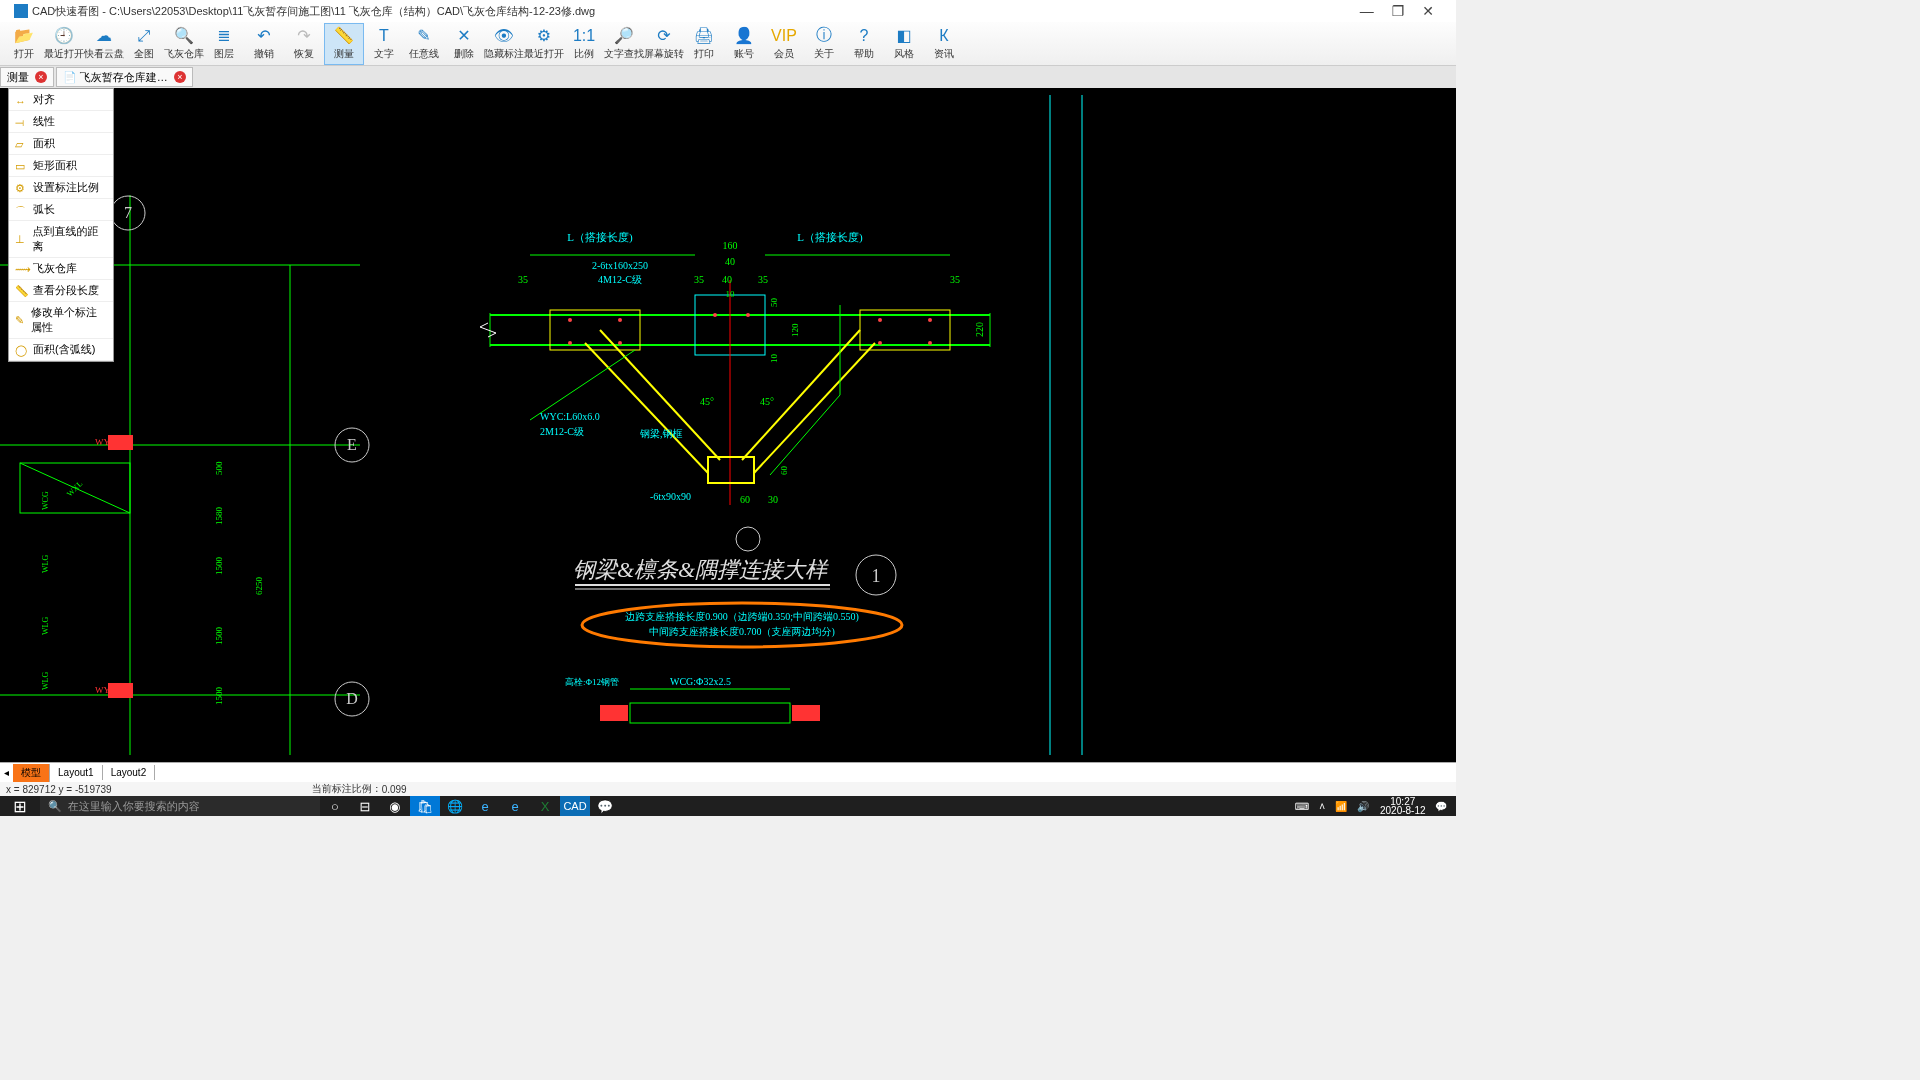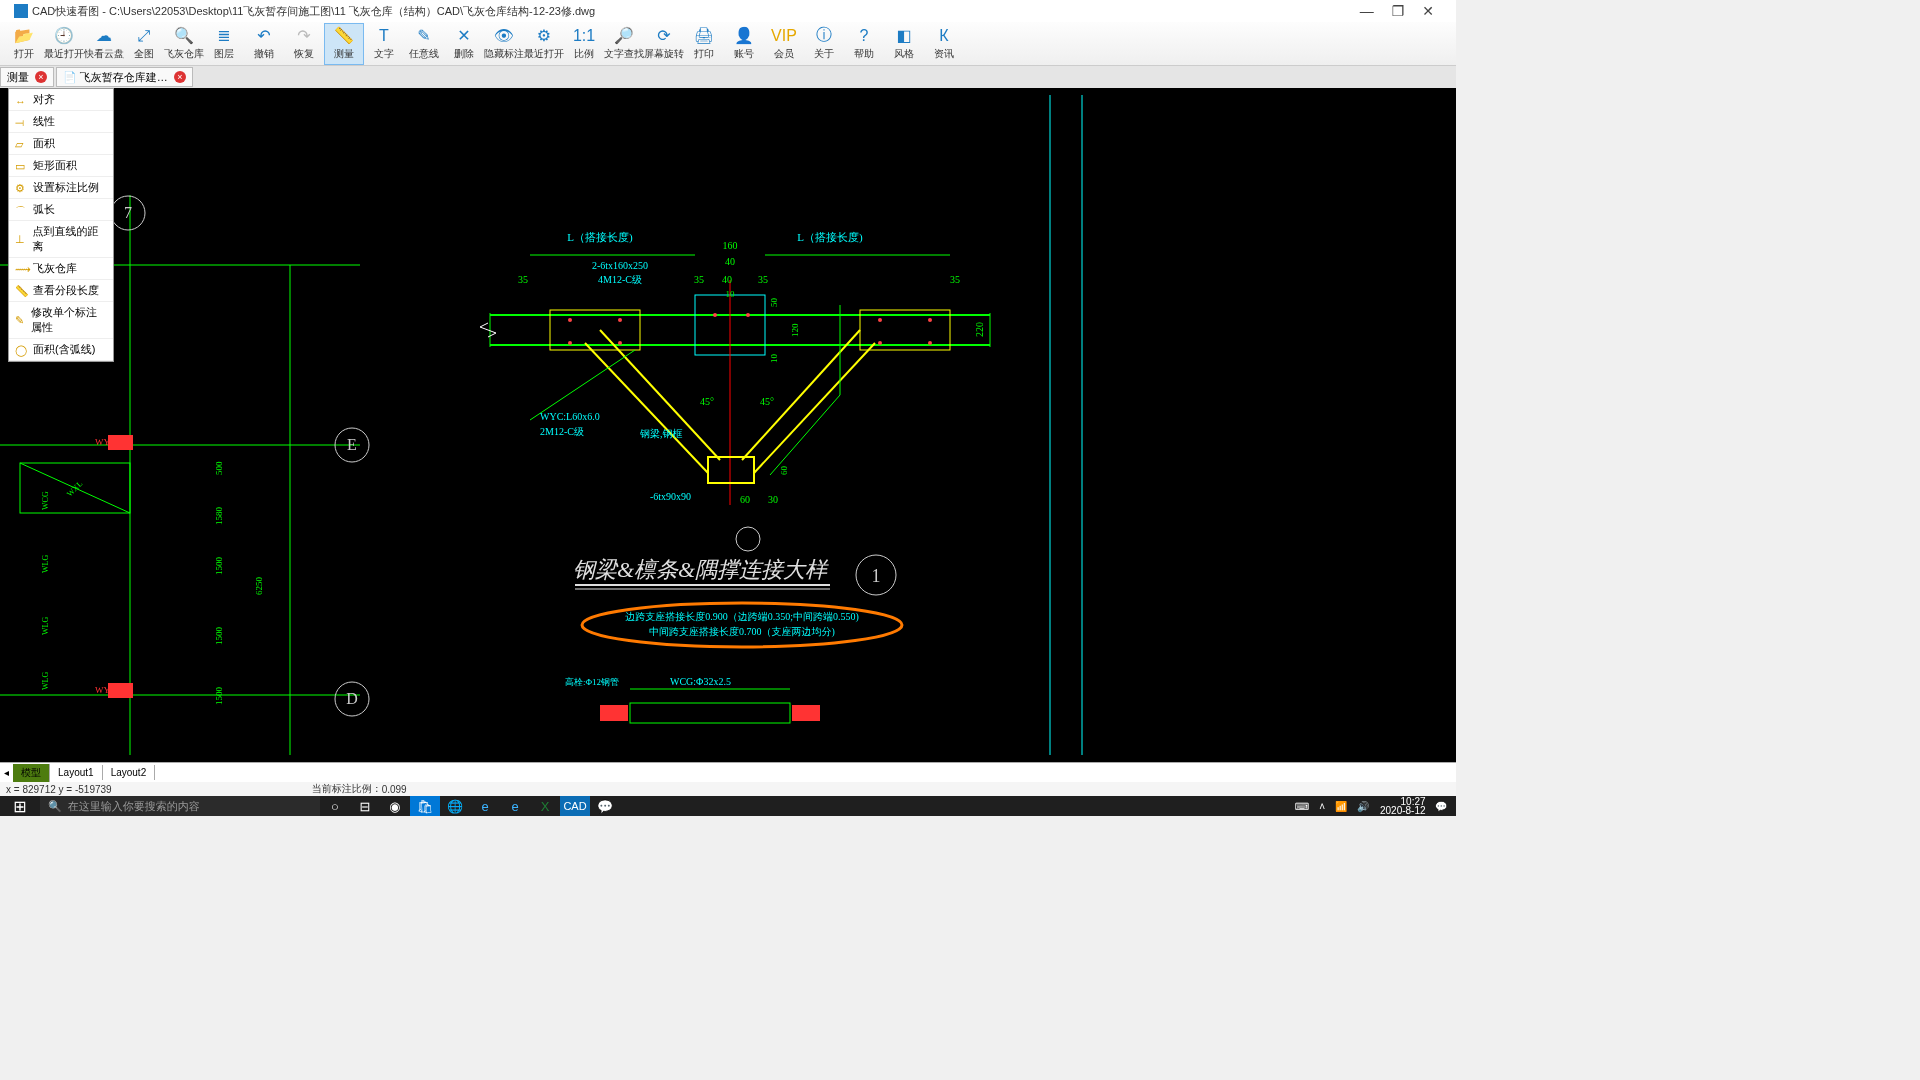--- a/index.html
+++ b/index.html
@@ -14,21 +14,21 @@
   .tool.vip .ti{ color:#e6a800;text-align:center;}
   .tabs { height: 22px; background: #e5e5e5; display: flex; align-items: center; font-size: 11px; }
   .tab { display:flex; align-items:center; height:20px; padding:0 6px; background:#f9f9f9; border:1px solid #bbb; margin-right:2px;}
   .tab .close{ margin-left:6px; width:12px;height:12px;border-radius:50%;background:#d33;color:#fff;display:flex;align-items:center;justify-content:center;font-size:9px;}
   .measure-menu { position:absolute; top:88px; left:8px; width:106px; background:#fff; border:1px solid #999; font-size:11px; z-index:10;}
   .measure-menu div{ padding:3px 6px; border-bottom:1px solid #eee; display:flex; align-items:center; gap:4px; cursor:pointer;}
   .mi{width:14px;height:12px;display:inline-block;}
   .canvas { position:absolute; top:88px; left:0; right:0; bottom:54px; background:#000; overflow:hidden;}
   .layout-tabs{position:absolute;bottom:34px;left:0;right:0;height:20px;background:#fff;border-top:1px solid #aaa;display:flex;align-items:center;font-size:10px;}
   .layout-tab{padding:2px 8px;border-right:1px solid #aaa;}
-  .layout-tab.active{background:#4d7c0f;}
+  .layout-tab.active{background:#f97316;}
   .statusbar{position:absolute;bottom:20px;left:0;right:0;height:14px;background:#f5f5f5;font-size:10px;color:#333;display:flex;align-items:center;padding:0 6px;}
   .taskbar{position:absolute;bottom:0;left:0;right:0;height:20px;background:#1f1f1f;display:flex;align-items:center;padding:0;}
   .winbtn{width:40px;height:20px;display:flex;align-items:center;justify-content:center;color:#fff;}
   .search{flex:0 0 280px;height:20px;background:#2b2b2b;color:#999;font-size:11px;display:flex;align-items:center;padding:0 8px;gap:6px;}
   .tray{margin-left:auto;color:#fff;font-size:10px;display:flex;align-items:center;gap:10px;padding-right:8px;}
   .tbicon{width:30px;height:20px;display:flex;align-items:center;justify-content:center;color:#fff;font-size:13px;}
   svg text{font-family:"SimSun","Microsoft YaHei";}
   .grid-label{fill:#00ff00;font-size:9px;}
 </style>
 </head>
@@ -362,19 +362,19 @@
   <div class="tbicon" style="color:#3bb3ff">e</div>
   <div class="tbicon" style="color:#3bb3ff">e</div>
   <div class="tbicon" style="color:#1e7e34">X</div>
   <div class="tbicon" style="background:#0b6db5;font-size:11px">CAD</div>
   <div class="tbicon" style="color:#2dc100">💬</div>
   <div class="tray">
     <span>⌨</span>
     <span>˄</span>
     <span>📶</span>
     <span>🔊</span>
-    <div style="text-align:right;line-height:9px">
+    <div style="text-align:center;line-height:9px">
       <div>10:27</div>
       <div>2020-8-12</div>
     </div>
     <span>💬</span>
   </div>
 </div>
 
 </body></html>

